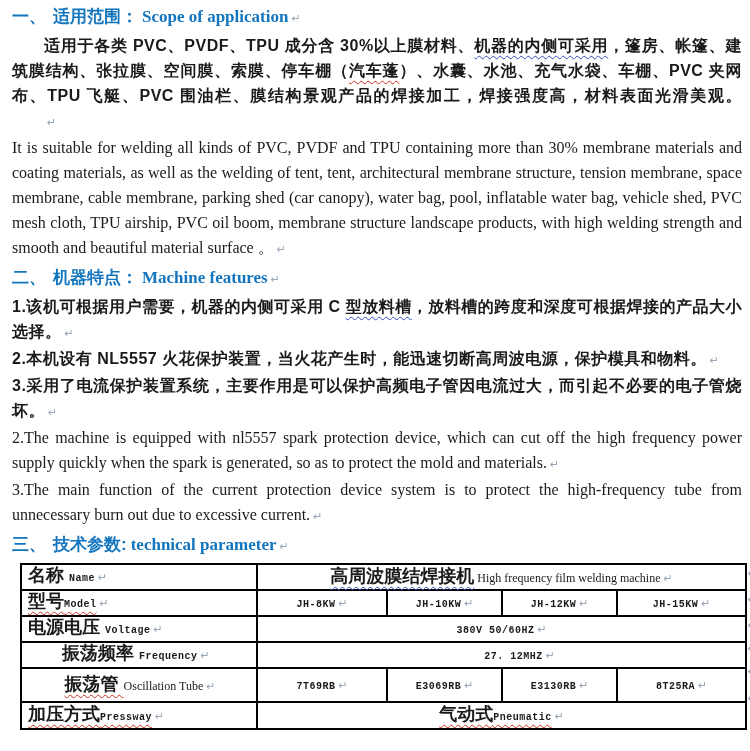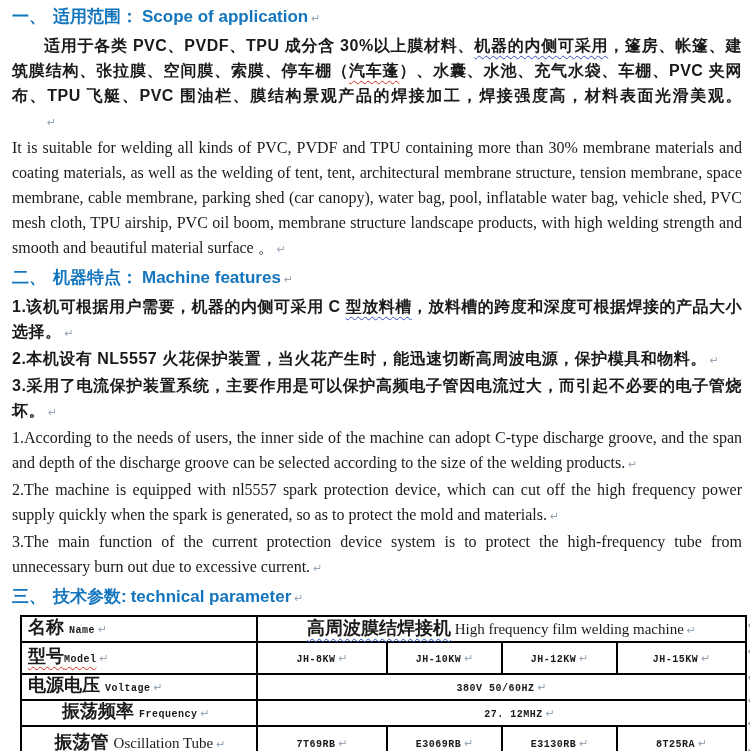--- a/index.html
+++ b/index.html
@@ -11,42 +11,42 @@
   body{
     width:750px;height:751px;overflow:hidden;background:var(--bg);
     color:var(--text);padding:6px 8px 0 12px;
     font-family:"Liberation Sans",sans-serif;
   }
   .zh{font-family:"Liberation Sans",sans-serif;font-weight:700;}
   .serif{font-family:"Liberation Serif",serif;font-weight:400;}
   .mono{font-family:"Liberation Mono",monospace;font-weight:700;}
   .heading{color:var(--heading);font-weight:700;font-size:17px;line-height:22px;margin:0 0 3px 0;}
   .heading .hnum{margin-right:7px;}
-  .heading .hen{font-family:Liberation Sans, sans-serif;font-weight:700;margin-left:4px;}
+  .heading .hen{font-family:Liberation Serif, serif;font-weight:700;margin-left:4px;}
   .par{margin:0;text-align:justify;line-height:25px;font-size:16px;}
   .zh-par{letter-spacing:.5px;}
   .en-par{font-family:"Liberation Serif",serif;}
   .indent{text-indent:2em;}
   .wavy-blue{text-decoration-line:underline;text-decoration-style:wavy;
     text-decoration-color:var(--wavy-blue);text-decoration-thickness:1px;text-underline-offset:4px;}
   .wavy-red{text-decoration-line:underline;text-decoration-style:wavy;
     text-decoration-color:var(--wavy-red);text-decoration-thickness:1px;text-underline-offset:4px;}
   .pmark{color:var(--mark);font-family:"DejaVu Sans",sans-serif;font-size:11px;font-weight:400;
     margin-left:3px;text-decoration:none !important;display:inline-block;}
   .h2sp{margin-top:5px;}
   .h3sp{margin-top:5px;margin-bottom:5px;}
   .tablewrap{position:relative;width:733px;margin-left:8px;}
   table{border-collapse:collapse;table-layout:fixed;width:725px;}
   td{border:2px solid var(--border);padding:1px 4px;font-size:15px;line-height:18px;vertical-align:middle;}
   td.lab{text-align:left;padding-left:6px;}
   td.val{text-align:center;}
   td .zh{font-size:18px;}
   td .mono{font-size:10px;letter-spacing:.5px;}
-  td .serif{font-size:15px;}
-  tr.r-name td{height:26px;} tr.r-model td{height:32px;} tr.r-volt td{height:23px;}
+  td .serif{font-size:12px;}
+  tr.r-name td{height:26px;} tr.r-model td{height:26px;} tr.r-volt td{height:23px;}
   tr.r-freq td{height:23px;padding-left:40px;} tr.r-tube td{height:34px;text-align:center;} tr.r-press td{height:27px;}
   .rowmark{position:absolute;right:-4px;}
 </style>
 </head>
 <body>
 
 <div>
 
   <div class="heading">
     <span class="zh hnum">一、</span><span class="zh">适用范围：</span><span class="hen">Scope of application</span><span class="pmark">↵</span>
@@ -67,23 +67,20 @@
   <p class="par zh-par zh">
     <span>1.该机可根据用户需要，机器的内侧可采用 C </span><span class="wavy-blue">型放料槽</span><span>，放料槽的跨度和深度可根据焊接的产品大小选择。</span><span class="pmark">↵</span>
   </p>
   <p class="par zh-par zh">
     <span>2.本机设有 NL5557 火花保护装置，当火花产生时，能迅速切断高周波电源，保护模具和物料。</span><span class="pmark">↵</span>
   </p>
   <p class="par zh-par zh">
     <span>3.采用了电流保护装置系统，主要作用是可以保护高频电子管因电流过大，而引起不必要的电子管烧坏。</span><span class="pmark">↵</span>
   </p>
 
-  <p class="par en-par">
-    <span>1.According to the needs of users, the inner side of the machine can adopt C-type discharge groove, and the span and depth of the discharge groove can be selected according to the size of the welding products.</span><span class="pmark">↵</span>
-  </p>
   <p class="par en-par">
     <span>2.The machine is equipped with nl5557 spark protection device, which can cut off the high frequency power supply quickly when the spark is generated, so as to protect the mold and materials.</span><span class="pmark">↵</span>
   </p>
   <p class="par en-par">
     <span>3.The main function of the current protection device system is to protect the high-frequency tube from unnecessary burn out due to excessive current.</span><span class="pmark">↵</span>
   </p>
 
   <div class="heading h3sp">
     <span class="zh hnum">三、</span><span class="zh">技术参数:</span><span class="hen">technical parameter</span><span class="pmark">↵</span>
   </div>

